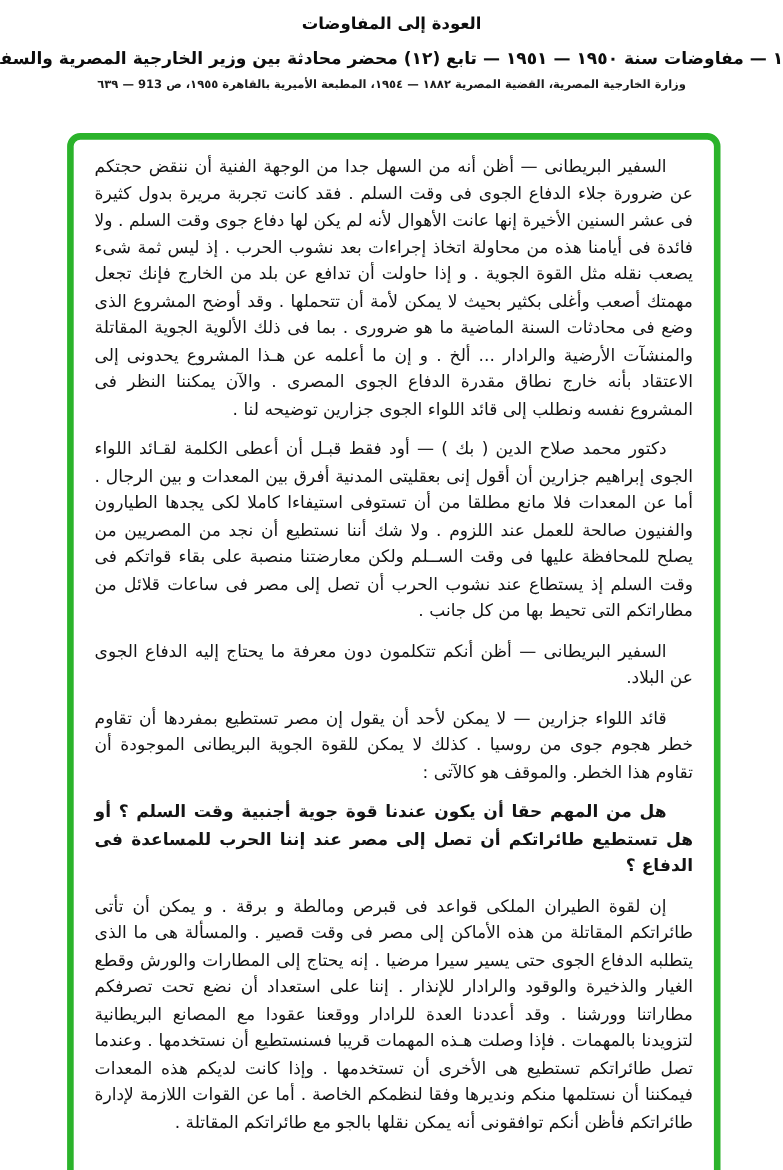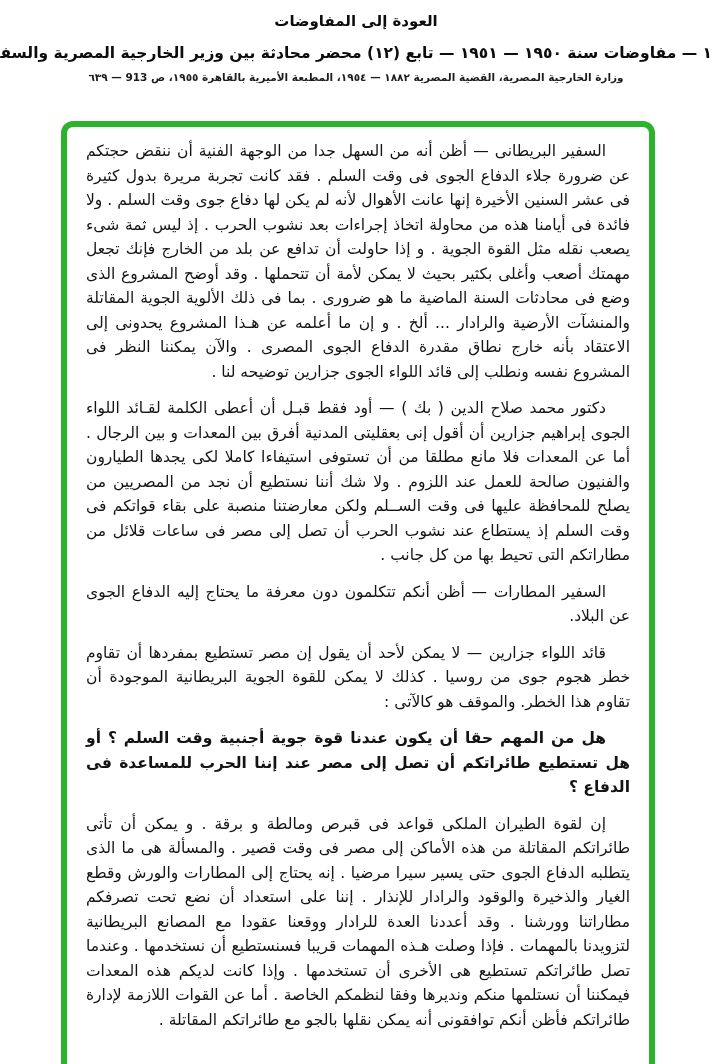--- a/index.html
+++ b/index.html
@@ -77,18 +77,18 @@
 <header class="header">
   <h1 class="doc-title">العودة إلى المفاوضات</h1>
   <div class="doc-subtitle">١ — مفاوضات سنة ١٩٥٠ — ١٩٥١ — تابع (١٢) محضر محادثة بين وزير الخارجية المصرية والسفير البريطانى</div>
   <div class="doc-citation">وزارة الخارجية المصرية، القضية المصرية ١٨٨٢ — ١٩٥٤، المطبعة الأميرية بالقاهرة ١٩٥٥، ص 913 — ٦٣٩</div>
 </header>
 
 <div class="green-frame">
   <div class="page-text">
     <p>السفير البريطانى — أظن أنه من السهل جدا من الوجهة الفنية أن ننقض حجتكم عن ضرورة جلاء الدفاع الجوى فى وقت السلم . فقد كانت تجربة مريرة بدول كثيرة فى عشر السنين الأخيرة إنها عانت الأهوال لأنه لم يكن لها دفاع جوى وقت السلم . ولا فائدة فى أيامنا هذه من محاولة اتخاذ إجراءات بعد نشوب الحرب . إذ ليس ثمة شىء يصعب نقله مثل القوة الجوية . و إذا حاولت أن تدافع عن بلد من الخارج فإنك تجعل مهمتك أصعب وأغلى بكثير بحيث لا يمكن لأمة أن تتحملها . وقد أوضح المشروع الذى وضع فى محادثات السنة الماضية ما هو ضرورى . بما فى ذلك الألوية الجوية المقاتلة والمنشآت الأرضية والرادار ... ألخ . و إن ما أعلمه عن هـذا المشروع يحدونى إلى الاعتقاد بأنه خارج نطاق مقدرة الدفاع الجوى المصرى . والآن يمكننا النظر فى المشروع نفسه ونطلب إلى قائد اللواء الجوى جزارين توضيحه لنا .</p>
     <p>دكتور محمد صلاح الدين ( بك ) — أود فقط قبـل أن أعطى الكلمة لقـائد اللواء الجوى إبراهيم جزارين أن أقول إنى بعقليتى المدنية أفرق بين المعدات و بين الرجال . أما عن المعدات فلا مانع مطلقا من أن تستوفى استيفاءا كاملا لكى يجدها الطيارون والفنيون صالحة للعمل عند اللزوم . ولا شك أننا نستطيع أن نجد من المصريين من يصلح للمحافظة عليها فى وقت الســلم ولكن معارضتنا منصبة على بقاء قواتكم فى وقت السلم إذ يستطاع عند نشوب الحرب أن تصل إلى مصر فى ساعات قلائل من مطاراتكم التى تحيط بها من كل جانب .</p>
-    <p>السفير المطارات — أظن أنكم تتكلمون دون معرفة ما يحتاج إليه الدفاع الجوى عن البلاد.</p>
-    <p>قائد اللواء جزارين — لا يمكن لأحد أن يقول إن مصر تستطيع بمفردها أن تقاوم خطر هجوم جوى من روسيا . كذلك لا يمكن للقوة الجوية البريطانية الموجودة أن تقاوم هذا الخطر. والموقف هو كالآتى :</p>
+    <p>السفير البريطانى — أظن أنكم تتكلمون دون معرفة ما يحتاج إليه الدفاع الجوى عن البلاد.</p>
+    <p>قائد اللواء جزارين — لا يمكن لأحد أن يقول إن مصر تستطيع بمفردها أن تقاوم خطر هجوم جوى من روسيا . كذلك لا يمكن للقوة الجوية البريطانى الموجودة أن تقاوم هذا الخطر. والموقف هو كالآتى :</p>
     <p class="question">هل من المهم حقا أن يكون عندنا قوة جوية أجنبية وقت السلم ؟ أو هل تستطيع طائراتكم أن تصل إلى مصر عند إننا الحرب للمساعدة فى الدفاع ؟</p>
     <p>إن لقوة الطيران الملكى قواعد فى قبرص ومالطة و برقة . و يمكن أن تأتى طائراتكم المقاتلة من هذه الأماكن إلى مصر فى وقت قصير . والمسألة هى ما الذى يتطلبه الدفاع الجوى حتى يسير سيرا مرضيا . إنه يحتاج إلى المطارات والورش وقطع الغيار والذخيرة والوقود والرادار للإنذار . إننا على استعداد أن نضع تحت تصرفكم مطاراتنا وورشنا . وقد أعددنا العدة للرادار ووقعنا عقودا مع المصانع البريطانية لتزويدنا بالمهمات . فإذا وصلت هـذه المهمات قريبا فسنستطيع أن نستخدمها . وعندما تصل طائراتكم تستطيع هى الأخرى أن تستخدمها . وإذا كانت لديكم هذه المعدات فيمكننا أن نستلمها منكم ونديرها وفقا لنظمكم الخاصة . أما عن القوات اللازمة لإدارة طائراتكم فأظن أنكم توافقونى أنه يمكن نقلها بالجو مع طائراتكم المقاتلة .</p>
   </div>
 </div>
 
 </body></html>

